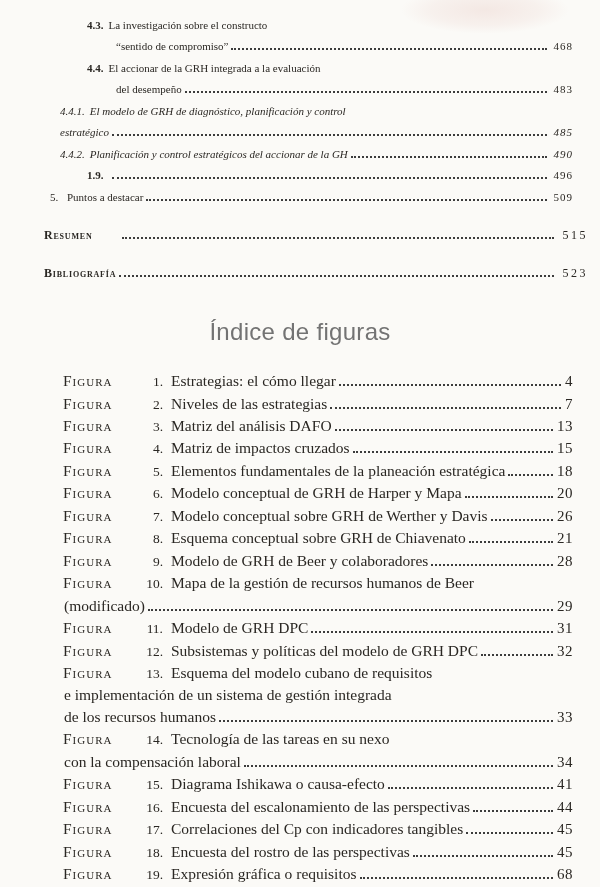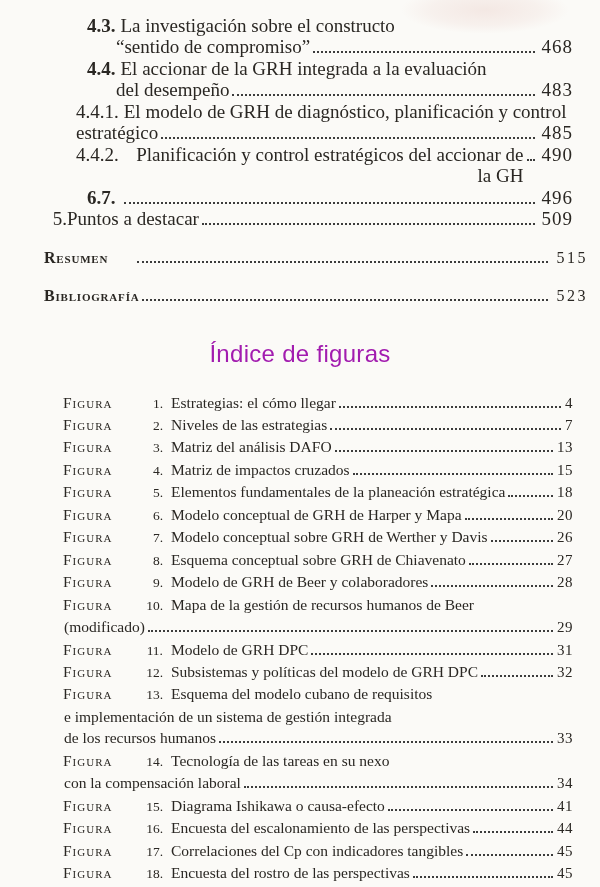--- a/index.html
+++ b/index.html
@@ -10,48 +10,48 @@
     font-family:"Liberation Serif", serif;
     color:#2a2723;
     overflow:hidden;
   }
   .scan-smudge{
     position:absolute;top:-14px;left:400px;width:170px;height:48px;
     background:radial-gradient(ellipse at center, rgba(214,160,150,0.20) 0%, rgba(214,160,150,0.10) 45%, rgba(214,160,150,0) 70%);
     pointer-events:none;
   }
   .toc-block{padding-top:15px;margin-right:27px;}
-  .t-row{display:flex;align-items:baseline;font-size:19px;line-height:21.45px;text-align:right;}
+  .t-row{display:flex;align-items:baseline;font-size:11px;line-height:21.45px;}
   .ind-a{padding-left:87px;}
   .ind-ac{padding-left:116px;}
-  .ind-b{padding-left:76px;}
+  .ind-b{padding-left:60px;font-style:italic;}
   .ind-top{padding-left:50px;}
   .toc-num{margin-right:5px;white-space:nowrap;}
   .toc-num.bold{font-weight:bold;}
   .ind-top .toc-num{width:17px;margin-right:0;}
   .leader{
     flex:1 1 auto;min-width:8px;
     border-bottom:2px dotted #3c3c3c;
     margin:0 3px 0 3px;
   }
   .toc-pg{margin-left:4px;letter-spacing:1px;white-space:nowrap;}
   .sec-block{margin-right:12px;}
-  .sec-row{display:flex;align-items:baseline;padding-left:44px;font-size:16px;line-height:21px;}
+  .sec-row{display:flex;align-items:baseline;padding-left:44px;font-size:12px;line-height:21px;}
   .sec-row.resumen{margin-top:17px;}
   .sec-row.biblio{margin-top:17px;}
   .sec-label{font-variant:small-caps;letter-spacing:0.8px;font-weight:600;}
   .sec-gap{width:26px;flex:none;}
   .sec-pg{margin-left:6px;letter-spacing:2.5px;white-space:nowrap;}
   .fig-heading{
     margin-top:33px;
     text-align:center;
     font-family:"Liberation Sans", sans-serif;
     font-weight:normal;
     font-size:24px;line-height:30px;
-    color:#a21caf;letter-spacing:0.3px;
+    color:#737373;letter-spacing:0.3px;
   }
   .figures-block{margin-top:23px;margin-right:27px;}
   .fig-row{display:flex;align-items:baseline;padding-left:63px;font-size:15.5px;line-height:21.45px;}
   .fig-label{font-variant:small-caps;letter-spacing:1px;width:62px;flex:none;}
   .fig-num{width:38px;flex:none;text-align:right;font-size:13.5px;margin-right:8px;white-space:nowrap;}
   .fig-title{white-space:nowrap;}
   .fig-cont{padding-left:64px;}
   .fig-pg{margin-left:1px;letter-spacing:0.5px;font-size:15px;white-space:nowrap;}
 </style>
 </head>
@@ -96,21 +96,21 @@
     </div>
 
     <div class="t-row ind-b">
       <span class="toc-num">4.4.2.</span>
       <span>Planificación y control estratégicos del accionar de la GH</span>
       <span class="leader"></span>
       <span class="toc-pg">490</span>
     </div>
 
     <div class="t-row ind-a">
-      <span class="toc-num bold">6.7.</span>
+      <span class="toc-num bold">1.9.</span>
       <span class="leader"></span>
       <span class="toc-pg">496</span>
     </div>
 
     <div class="t-row ind-top">
       <span class="toc-num">5.</span>
       <span>Puntos a destacar</span>
       <span class="leader"></span>
       <span class="toc-pg">509</span>
     </div>
@@ -188,21 +188,21 @@
       <span class="fig-title">Modelo conceptual sobre GRH de Werther y Davis</span>
       <span class="leader"></span>
       <span class="fig-pg">26</span>
     </div>
 
     <div class="fig-row">
       <span class="fig-label">Figura</span>
       <span class="fig-num">8.</span>
       <span class="fig-title">Esquema conceptual sobre GRH de Chiavenato</span>
       <span class="leader"></span>
-      <span class="fig-pg">27</span>
+      <span class="fig-pg">21</span>
     </div>
 
     <div class="fig-row">
       <span class="fig-label">Figura</span>
       <span class="fig-num">9.</span>
       <span class="fig-title">Modelo de GRH de Beer y colaboradores</span>
       <span class="leader"></span>
       <span class="fig-pg">28</span>
     </div>
 

